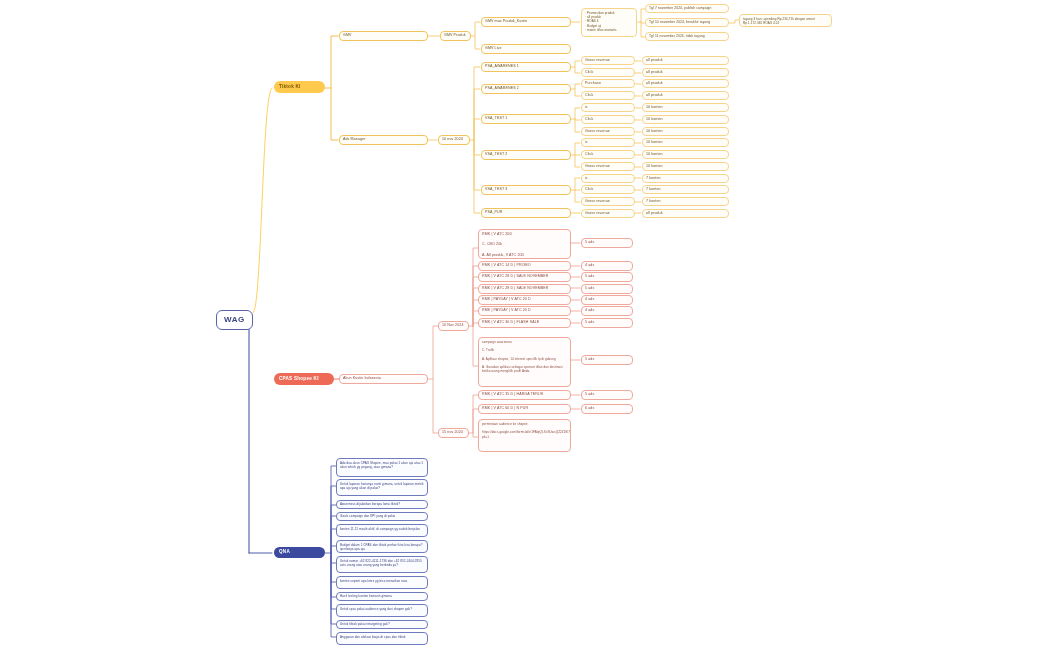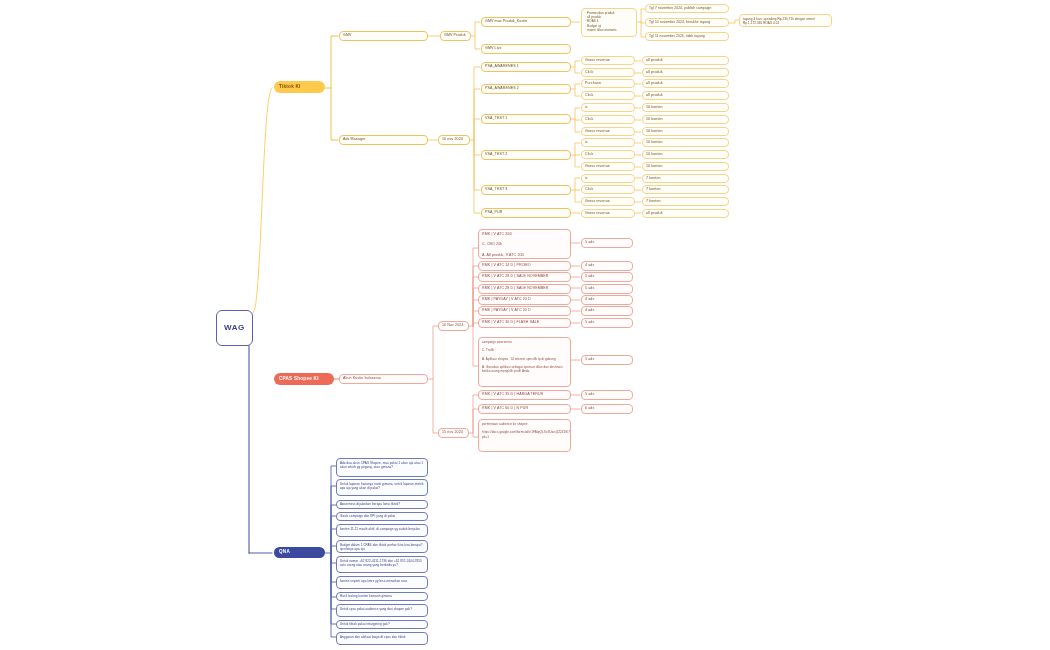--- a/index.html
+++ b/index.html
@@ -145,21 +145,21 @@
       <path d="M331 553 L 331 546 L 336 546" stroke="#5b67b5"></path>
       <path d="M331 553 L 331 563 L 336 563" stroke="#5b67b5"></path>
       <path d="M331 553 L 331 582 L 336 582" stroke="#5b67b5"></path>
       <path d="M331 553 L 331 597 L 336 597" stroke="#5b67b5"></path>
       <path d="M331 553 L 331 609 L 336 609" stroke="#5b67b5"></path>
       <path d="M331 553 L 331 624 L 336 624" stroke="#5b67b5"></path>
       <path d="M331 553 L 331 637 L 336 637" stroke="#5b67b5"></path>
     </g>
   </svg>
 
-  <div class="node root" style="left:216px;top:310px;width:37px;height:36px;">
+  <div class="node root" style="left:216px;top:310px;width:37px;height:20px;">
     <span>WAG</span>
   </div>
 
   <div class="node pill amber" style="left:274px;top:81px;width:51px;height:12px;">
     <span>Tiktok KI</span>
   </div>
   <div class="node pill salmon" style="left:274px;top:373px;width:60px;height:12px;">
     <span>CPAS Shopee KI</span>
   </div>
   <div class="node pill indigo" style="left:274px;top:547px;width:51px;height:11px;">

